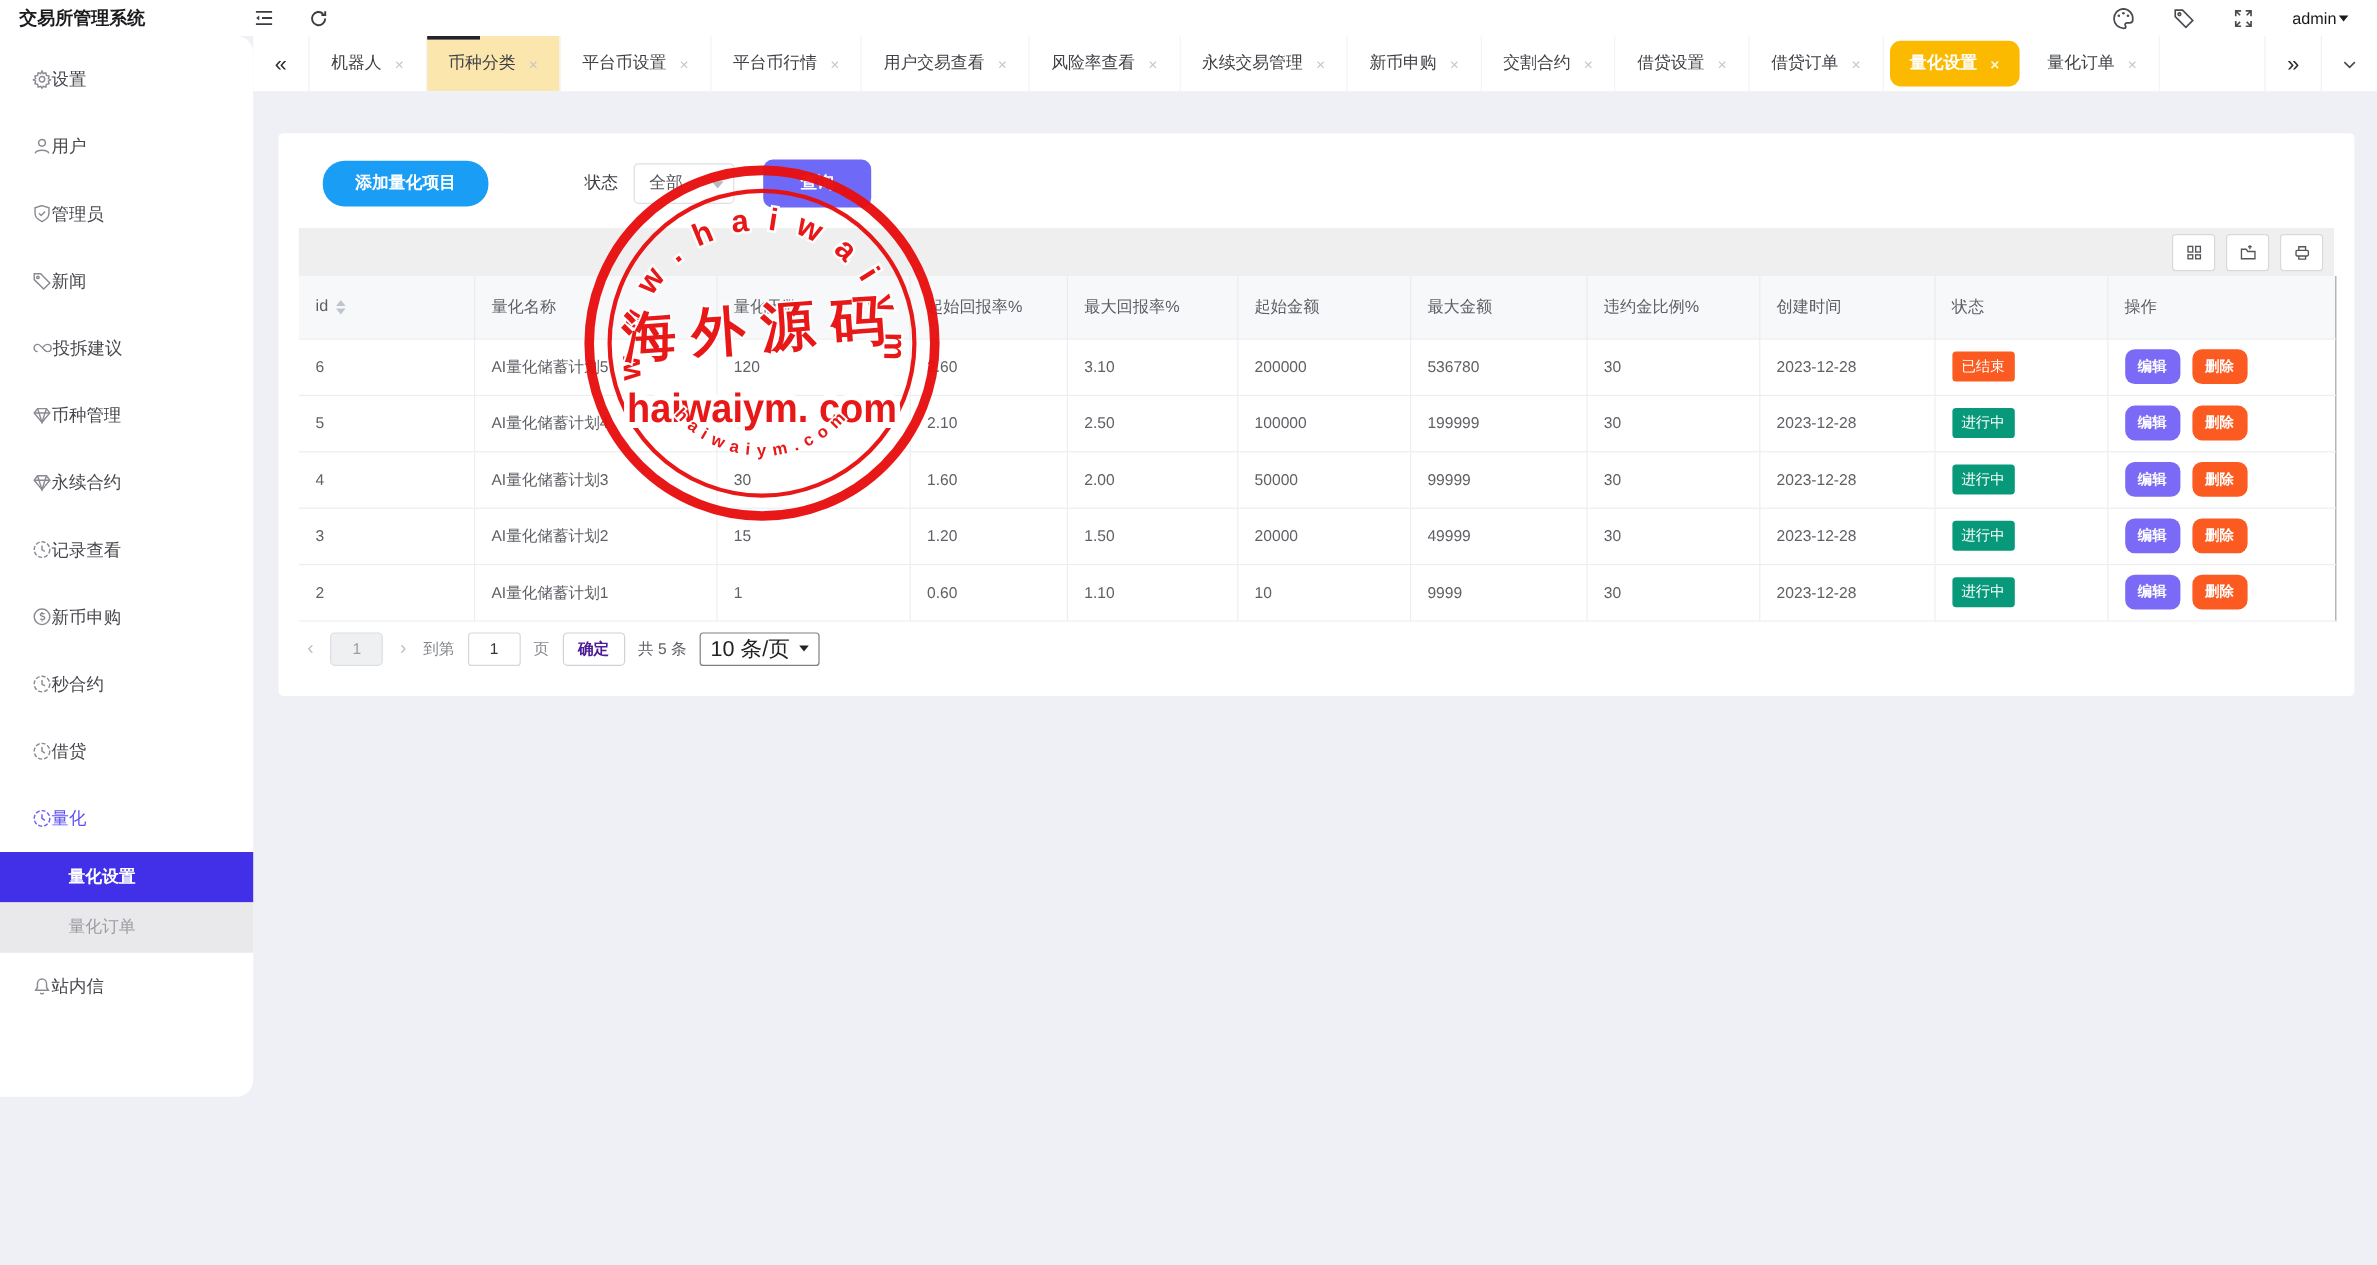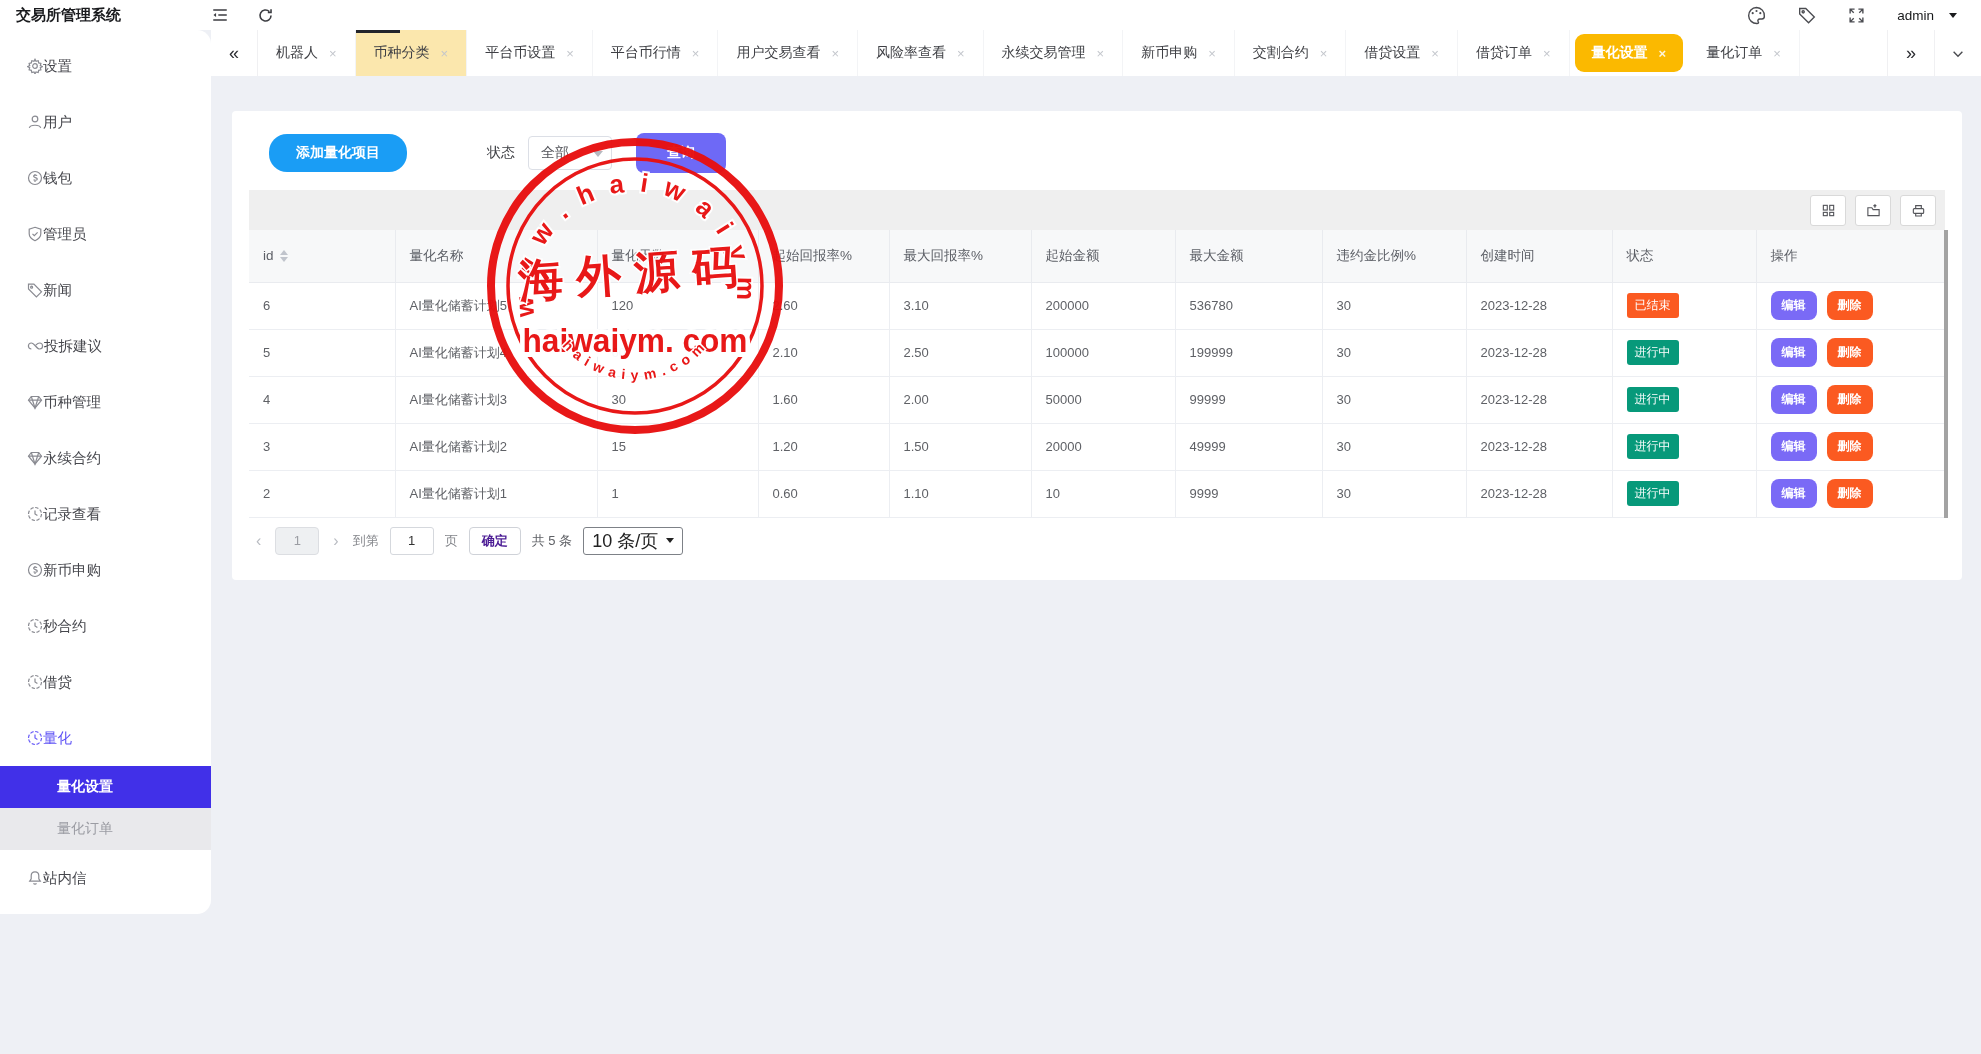--- a/index.html
+++ b/index.html
@@ -9,21 +9,21 @@
     font-family:"Liberation Sans","DejaVu Sans",sans-serif;
     -webkit-font-smoothing:antialiased;
   }
   svg{display:block}
   
   .app-header{position:absolute;top:0;left:0;width:100%;height:30px;background:#fff;display:flex;align-items:center;z-index:7;}
   .app-title{width:211px;padding-left:16px;box-sizing:border-box;font-size:15px;font-weight:bold;color:#1a1b1e;}
   .hdr-icon{display:inline-flex;color:#3c3d42;margin-right:28px;cursor:pointer;}
   .hdr-right{margin-left:auto;display:flex;align-items:center;gap:32px;padding-right:24px;}
   .hdr-right .hdr-icon{margin:0;color:#4a4b50;}
-  .admin-box{display:flex;align-items:center;gap:15px;font-size:13.5px;color:#17181a;cursor:pointer;}
+  .admin-box{display:flex;align-items:center;gap:2px;font-size:13.5px;color:#17181a;cursor:pointer;}
   .caret-down{width:0;height:0;border:4px solid transparent;border-top:5px solid #1a1b1e;margin-top:5px;}
   
   .tabbar{position:absolute;top:30px;left:211px;right:0;height:46px;background:#fff;display:flex;align-items:stretch;z-index:4;}
   .tab-nav-btn{width:46px;display:flex;align-items:center;justify-content:center;font-size:18px;color:#2c2d32;border-right:1px solid #f0f0f2;cursor:pointer;user-select:none;}
   .tab-nav-btn.right{border-right:none;border-left:1px solid #f0f0f2;}
   .tabs{flex:1;display:flex;overflow:hidden;}
   .tab{display:flex;align-items:center;gap:11px;padding:0 18px;font-size:14px;color:#3f4045;cursor:pointer;position:relative;white-space:nowrap;border-right:1px solid #f3f4f6;}
   .tab .x{color:#c3c6cc;font-size:13px;line-height:1;}
   .tab--cream{background:#fbe7ad;}
   .tab--cream::before{content:"";position:absolute;top:0;left:0;width:44px;height:3px;background:#23242a;}
@@ -46,21 +46,21 @@
   .select{margin-left:13px;width:84px;height:34px;border:1px solid #dcdfe6;border-radius:4px;display:flex;align-items:center;justify-content:space-between;padding:0 8px 0 12px;font-size:14px;color:#55565c;background:#fff;box-sizing:border-box;cursor:pointer;}
   .sel-caret{width:0;height:0;border:5px solid transparent;border-top:6px solid #b6b9c0;margin-top:6px;}
   .btn-query{margin-left:24px;background:var(--query,#6e69f6);color:#fff;border:none;border-radius:8px;font-size:14px;font-weight:bold;padding:11px 31px;cursor:pointer;}
   .band{margin:0 17px;height:40px;background:#efefef;display:flex;align-items:center;justify-content:flex-end;gap:9px;padding-right:9px;box-sizing:border-box;}
   .band-btn{width:34px;height:29px;background:#fff;border:1px solid #d9d9d9;border-radius:3px;display:flex;align-items:center;justify-content:center;color:#54555a;cursor:pointer;}
   
   .table-wrap{margin:0 17px;}
   table{width:100%;border-collapse:collapse;table-layout:fixed;}
   thead th{background:#f7f8f9;height:52px;font-weight:normal;font-size:13.5px;color:#5c5f66;text-align:left;padding-left:14px;border-right:1px solid #e9ebef;border-bottom:1px solid #e9ebef;box-sizing:border-box;}
   tbody td{height:47px;font-size:13px;color:#5f6166;padding-left:14px;border-right:1px solid #eceef2;border-bottom:1px solid #eceef2;background:#fff;box-sizing:border-box;}
-  th:last-child,td:last-child{border-right:4px solid #a3a3a3;}
+  th:last-child,td:last-child{border-right:1px solid #a3a3a3;}
   .sorter{display:inline-flex;flex-direction:column;gap:2px;margin-left:6px;vertical-align:middle;cursor:pointer;}
   .sorter i{width:0;height:0;border:4px solid transparent;display:block;}
   .sorter .up{border-bottom:5px solid #c0c4cc;}
   .sorter .dn{border-top:5px solid #c0c4cc;}
   .badge{display:inline-block;padding:4px 8px;border-radius:3px;color:#fff;font-size:12px;}
   .badge--ended{background:var(--ended,#fb5a21);}
   .badge--running{background:var(--running,#07997a);}
   .op-btn{border:none;color:#fff;font-size:12px;font-weight:bold;padding:6px 11px;border-radius:8px;cursor:pointer;margin-right:10px;}
   .op-edit{background:var(--edit,#7a6af6);}
   .op-del{background:var(--del,#fb5a21);}
@@ -199,29 +199,20 @@
           <svg width="16" height="16" viewBox="0 0 16 16" fill="none" stroke="currentColor" stroke-width="1.2">
             <circle cx="8" cy="5" r="2.8"></circle>
             <path d="M2.3 13.8c.9-3.4 10.5-3.4 11.4 0"></path>
           </svg>
         </span>
         <span>用户</span>
       </div>
       <div class="side-item">
         <span class="ic">
           <svg width="16" height="16" viewBox="0 0 16 16" fill="none" stroke="currentColor" stroke-width="1.2">
-            <circle cx="8" cy="8" r="6.5"></circle>
-            <path d="M10 5.8c-.5-.8-3.4-1-3.4.5 0 1.7 3.7.8 3.7 2.8 0 1.5-2.9 1.4-3.7.5M8 4v1M8 11v1"></path>
-          </svg>
-        </span>
-        <span>钱包</span>
-      </div>
-      <div class="side-item">
-        <span class="ic">
-          <svg width="16" height="16" viewBox="0 0 16 16" fill="none" stroke="currentColor" stroke-width="1.2">
             <path d="M8 1.3 13.8 3.2v4.6c0 3.4-2.4 5.4-5.8 6.9-3.4-1.5-5.8-3.5-5.8-6.9V3.2z"></path>
             <path d="M5.5 7.8 7.3 9.6 10.6 6.3"></path>
           </svg>
         </span>
         <span>管理员</span>
       </div>
       <div class="side-item">
         <span class="ic">
           <svg width="16" height="16" viewBox="0 0 16 16" fill="none" stroke="currentColor" stroke-width="1.2">
             <path d="M1.5 2.2h5.4l7.6 7.6-5.1 5.1-7.9-7.9z"></path>

